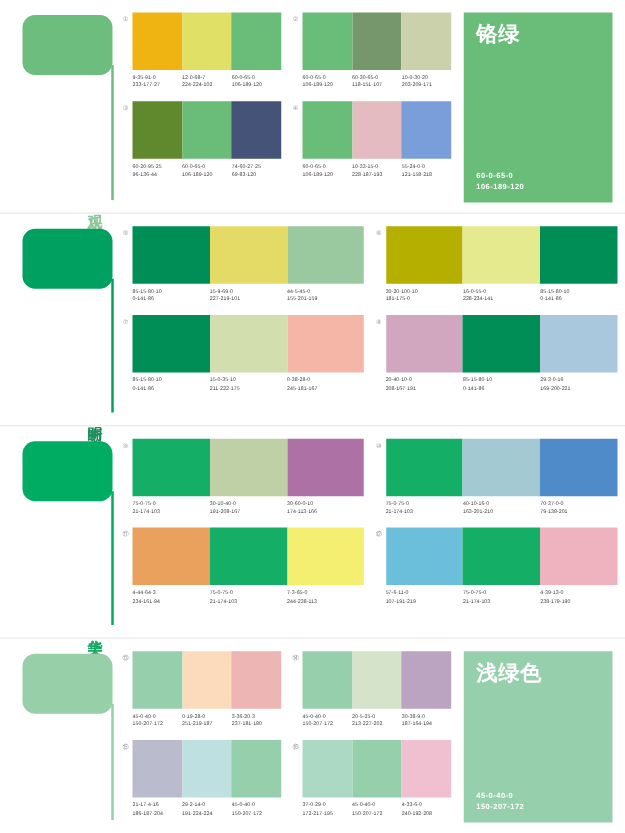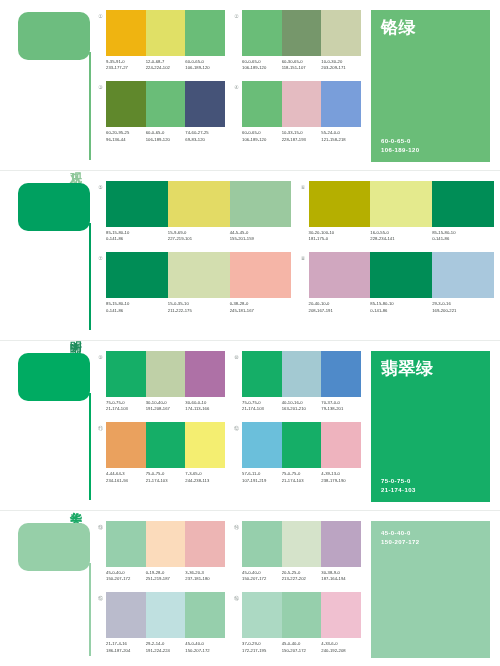--- a/index.html
+++ b/index.html
@@ -464,29 +464,20 @@
                 </div>
                 <div class="code">
                   <span>4-39-13-0</span>
                   <span>238-179-190</span>
                 </div>
               </div>
             </div>
           </div>
         </div>
       </div>
-      <div class="feature">
-        <div class="feature-card" style="background: rgb(21, 174, 103);">
-          <div class="feature-title">翡翠绿</div>
-          <div class="feature-code">
-            <span>75-0-75-0</span>
-            <span>21-174-103</span>
-          </div>
-        </div>
-      </div>
     </div>
     <div class="band" style="height: 156px;">
       <div class="mood">
         <div class="mood-chip" style="background: rgb(150, 207, 168);"></div>
         <div class="mood-rule" style="background: rgb(150, 207, 168);"></div>
         <div class="mood-label" style="color: rgb(183, 220, 193);">轻柔</div>
       </div>
       <div class="grids">
         <div class="gcol">
           <div class="pal">
@@ -584,20 +575,21 @@
                   <span>4-33-6-0</span>
                   <span>240-192-208</span>
                 </div>
               </div>
             </div>
           </div>
         </div>
       </div>
       <div class="feature">
         <div class="feature-card" style="background: rgb(150, 207, 172);">
+          <div class="feature-title">浅绿色</div>
           <div class="feature-code">
             <span>45-0-40-0</span>
             <span>150-207-172</span>
           </div>
         </div>
       </div>
     </div>
   </div>
 
 </body></html>

